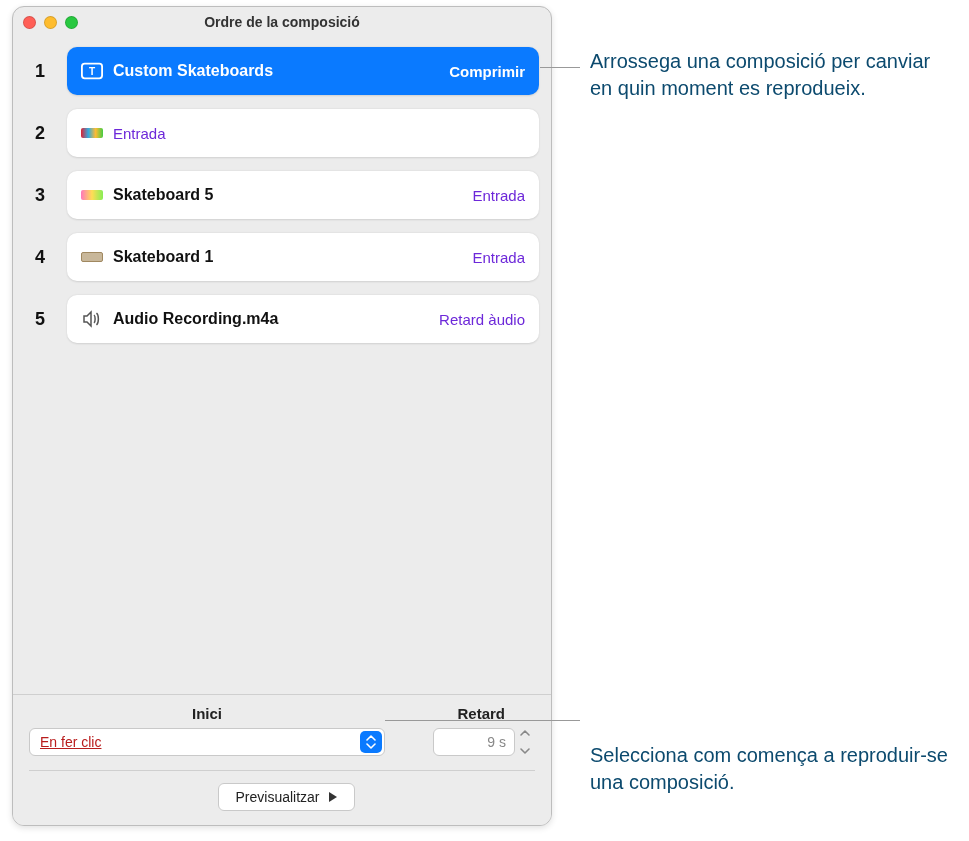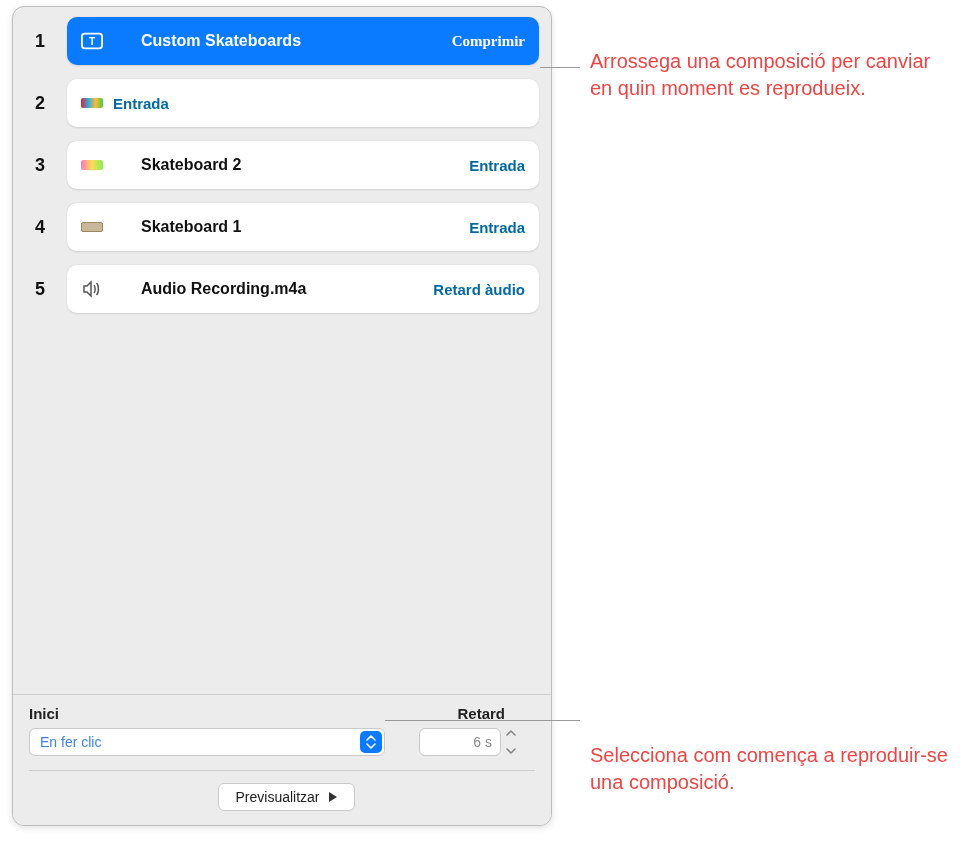--- a/index.html
+++ b/index.html
@@ -82,56 +82,57 @@
   .chip .thumb {
     width:22px; height:16px; border-radius:2px;
     display:flex; align-items:center; justify-content:center;
     flex-shrink:0;
   }
   .chip .chip-title {
     flex:1;
     font-size:16px;
     font-weight:600;
     color:#111;
-    white-space:nowrap; overflow:hidden; text-overflow:ellipsis;margin-left:28px;
+    white-space:nowrap; overflow:hidden; text-overflow:ellipsis;
   }
   .chip.selected .chip-title { color:#fff;}
   .chip .chip-action {
     font-size:15px;
-    font-weight:700;
-    color:#0369a1;
-  }
-  .chip.selected .chip-action { color:#fff; font-weight:700;font-family:Liberation Serif, serif;}
+    font-weight:400;
+    color:#6d28d9;
+  }
+  .chip.selected .chip-action { color:#fff; font-weight:700;}
   .bottom-pane {
     border-top:1px solid #cfcfcf;
     background:#ececec;
     padding: 10px 16px 14px 16px;
   }
   .controls-row {
     display:flex;
     gap:20px;
     align-items:flex-start;
   }
   .ctrl-group { display:flex; flex-direction:column; gap:6px;}
   .ctrl-label { font-size:15px; font-weight:600; color:#222;}
-  .start-group { flex:1; }
-  .delay-group { width:130px; align-items:center;}
+  .start-group { flex:1;text-align:center; }
+  .delay-group { width:130px; align-items:flex-end;}
   .delay-group .ctrl-label { align-self:flex-end; margin-right:30px;}
   .select-wrap {
     position:relative;
     width:100%;
     height:28px;
     background:#fff;
     border:1px solid #c9c9c9;
     border-radius:6px;
     display:flex;
     align-items:center;
     padding: 0 30px 0 10px;
     font-size:14px;
-    color:#3b82f6;
+    color:#b91c1c;
+    text-decoration:underline;
   }
   .select-arrows {
     position:absolute;
     right:2px; top:2px; bottom:2px;
     width:22px;
     background:#0a7aff;
     border-radius:5px;
     display:flex;
     flex-direction:column;
     align-items:center;
@@ -186,39 +187,47 @@
     font-size:14px;
     color:#222;
     cursor:pointer;
     margin-left:9px;
   }
   
   .callout {
     position:absolute;
     font-size:20px;
     line-height:1.35;
-    color:#ef4444;
+    color:#0c4a6e;
   }
   .callout-line {
     position:absolute;
     height:1px;
     background:#999;
   }
   
   .textbox-icon-svg { width:22px; height:18px;}
   .speaker-icon-svg { width:20px; height:18px; color:#555;}
   .sk-thumb { width:24px; height:10px; border-radius:2px;}
   .sk3-thumb { background: linear-gradient(90deg,#d23,#3ad,#fb3,#4c4);}
   .sk2-thumb { background: linear-gradient(90deg,#f7b,#fd5,#8e5);}
   .sk1-thumb { background:#c8b79a; border:1px solid #a08860;}
 </style>
 </head>
 <body>
 
 <div class="window">
+  <div class="titlebar">
+    <div class="traffic">
+      <div class="dot red"></div>
+      <div class="dot yellow"></div>
+      <div class="dot green"></div>
+    </div>
+    <div class="title">Ordre de la composició</div>
+  </div>
 
   <div class="list-area">
 
     <div class="row">
       <div class="row-num">1</div>
       <div class="chip selected">
         <span class="thumb">
           <svg class="textbox-icon-svg" viewBox="0 0 24 18">
               <rect x="1" y="1" width="22" height="16" rx="3" fill="none" stroke="#fff" stroke-width="2"></rect>
               <text x="12" y="13" text-anchor="middle" font-size="11" fill="#fff" font-family="Arial" font-weight="700">T</text>
@@ -238,21 +247,21 @@
         <span class="chip-action">Entrada</span>
       </div>
     </div>
 
     <div class="row">
       <div class="row-num">3</div>
       <div class="chip">
         <span class="thumb">
           <span class="sk-thumb sk2-thumb"></span>
         </span>
-        <span class="chip-title">Skateboard 2</span>
+        <span class="chip-title">Skateboard 5</span>
         <span class="chip-action">Entrada</span>
       </div>
     </div>
 
     <div class="row">
       <div class="row-num">4</div>
       <div class="chip">
         <span class="thumb">
           <span class="sk-thumb sk1-thumb"></span>
         </span>
@@ -291,21 +300,21 @@
             <svg width="10" height="8" viewBox="0 0 10 8">
                 <path d="M1 2 L5 6 L9 2" stroke="#fff" stroke-width="1.6" fill="none" stroke-linecap="round" stroke-linejoin="round"></path>
               </svg>
           </span>
         </div>
       </div>
       <div class="ctrl-group delay-group">
         <div class="ctrl-label">Retard</div>
         <div class="stepper-wrap">
           <div class="delay-field">
-            <span>6 s</span>
+            <span>9 s</span>
           </div>
           <div class="stepper">
             <svg width="12" height="10" viewBox="0 0 12 10">
                 <path d="M2 7 L6 3 L10 7" stroke="#888" stroke-width="1.6" fill="none" stroke-linecap="round" stroke-linejoin="round"></path>
               </svg>
             <svg width="12" height="10" viewBox="0 0 12 10">
                 <path d="M2 3 L6 7 L10 3" stroke="#888" stroke-width="1.6" fill="none" stroke-linecap="round" stroke-linejoin="round"></path>
               </svg>
           </div>
         </div>

